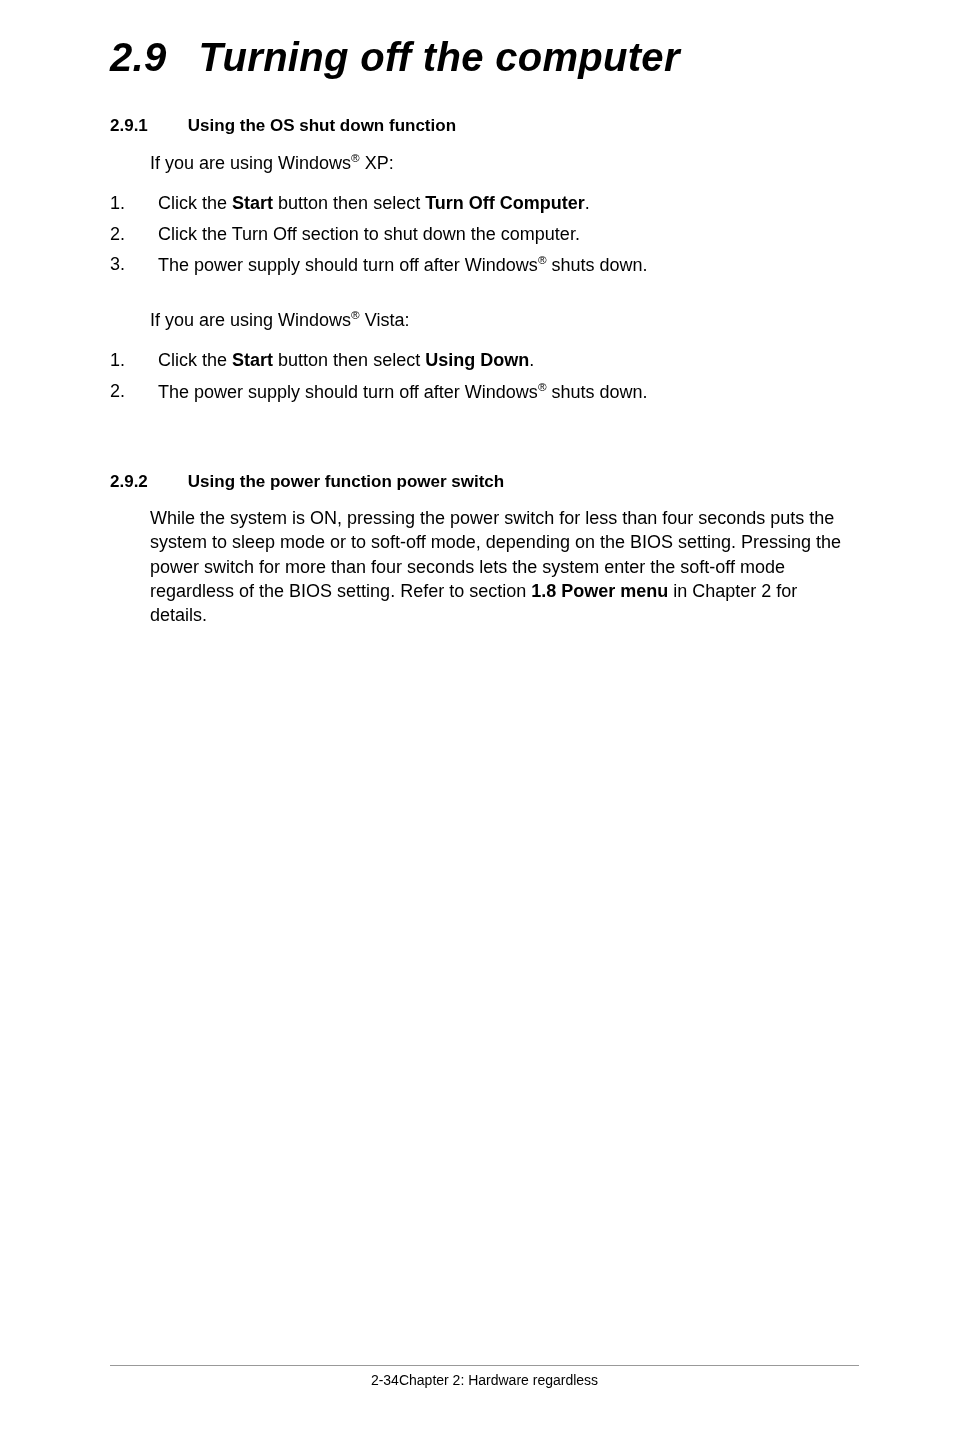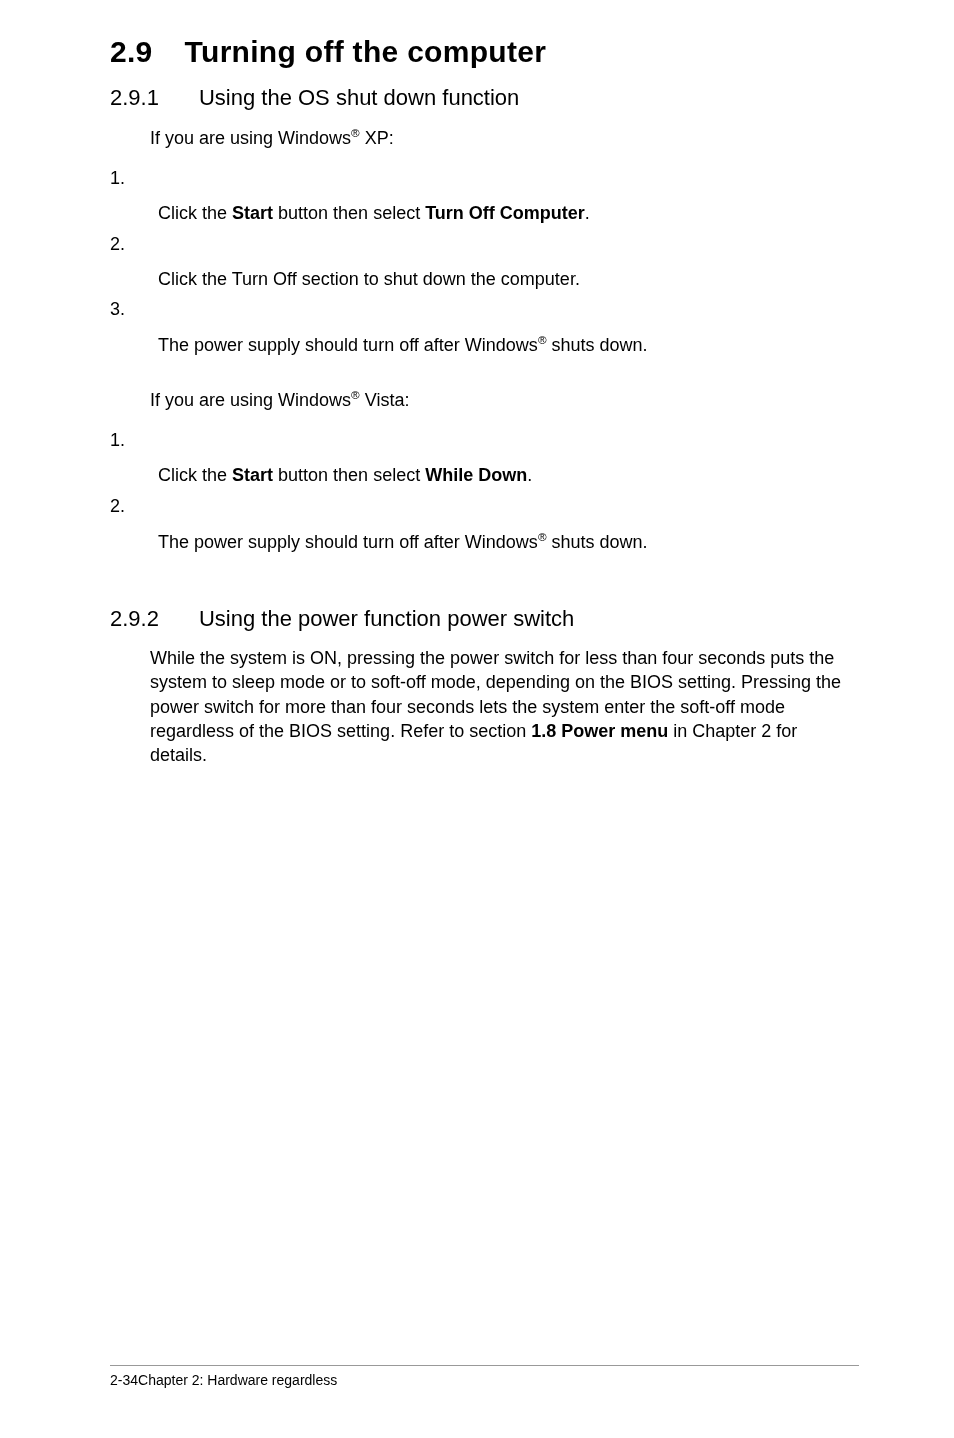--- a/index.html
+++ b/index.html
@@ -10,33 +10,35 @@
     body {
       font-family: Arial, Helvetica, sans-serif;
       width: 954px;
       height: 1438px;
       background: #fff;
       color: #000;
       position: relative;
       padding: 35px 95px 0 110px;
     }
     .section-title {
-      font-size: 30px;
+      font-size: 40px;
       font-weight: bold;
-      margin-bottom: 16px;
+      margin-bottom: 36px;
       letter-spacing: 0.3px;
+      font-style: italic;
     }
     .section-title .num {
       display: inline-block;
       margin-right: 32px;
     }
     .subsection-title {
-      font-size: 22px;
-      font-weight: normal;
+      font-size: 17px;
+      font-weight: bold;
       margin-bottom: 14px;
+      margin-top: 16px;
     }
     .subsection-title .num {
       display: inline-block;
       margin-right: 40px;
     }
     .body-text {
       font-size: 18px;
       line-height: 1.35;
       margin-bottom: 16px;
       margin-left: 40px;
@@ -49,41 +51,40 @@
       line-height: 1.35;
       display: flex;
       margin-bottom: 6px;
     }
     .list-item .list-num {
       width: 48px;
       flex-shrink: 0;
     }
     .list-item .list-text {
       flex: 1;
-      margin-top: 35px;
     }
     sup {
       font-size: 0.65em;
       vertical-align: super;
     }
     .spacer-sm {
       height: 8px;
     }
     .spacer-md {
       height: 30px;
     }
     .footer {
       position: absolute;
       bottom: 50px;
       left: 110px;
       right: 95px;
       border-top: 1px solid #999;
       padding-top: 6px;
       display: flex;
-      justify-content: flex-start;
+      justify-content: center;
       font-size: 14px;
     }
   </style>
 </head>
 <body>
 
 <div class="section-title">
   <span class="num">2.9</span><span>Turning off the computer</span>
 </div>
 
@@ -112,21 +113,21 @@
 
 <div class="spacer-sm"></div>
 
 <p class="body-text">
   <span>If you are using Windows</span><sup>®</sup><span> Vista:</span>
 </p>
 
 <div class="list">
   <div class="list-item">
     <span class="list-num">1.</span>
-    <span class="list-text"><span>Click the </span><b>Start</b><span> button then select </span><b>While Down</b><span>.</span></span>
+    <span class="list-text"><span>Click the </span><b>Start</b><span> button then select </span><b>Using Down</b><span>.</span></span>
   </div>
   <div class="list-item">
     <span class="list-num">2.</span>
     <span class="list-text"><span>The power supply should turn off after Windows</span><sup>®</sup><span> shuts down.</span></span>
   </div>
 </div>
 
 <div class="spacer-md"></div>
 
 <div class="subsection-title">

